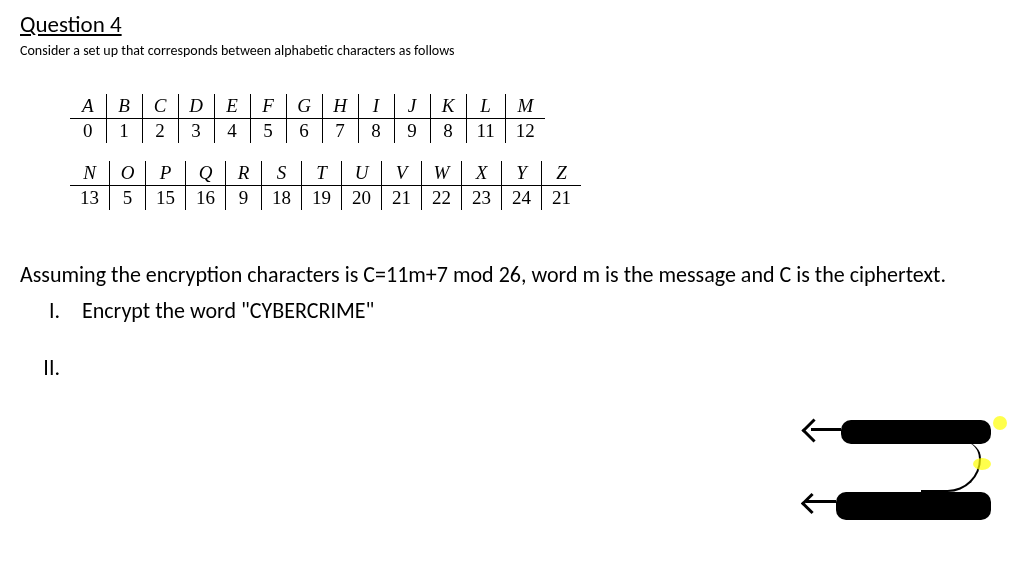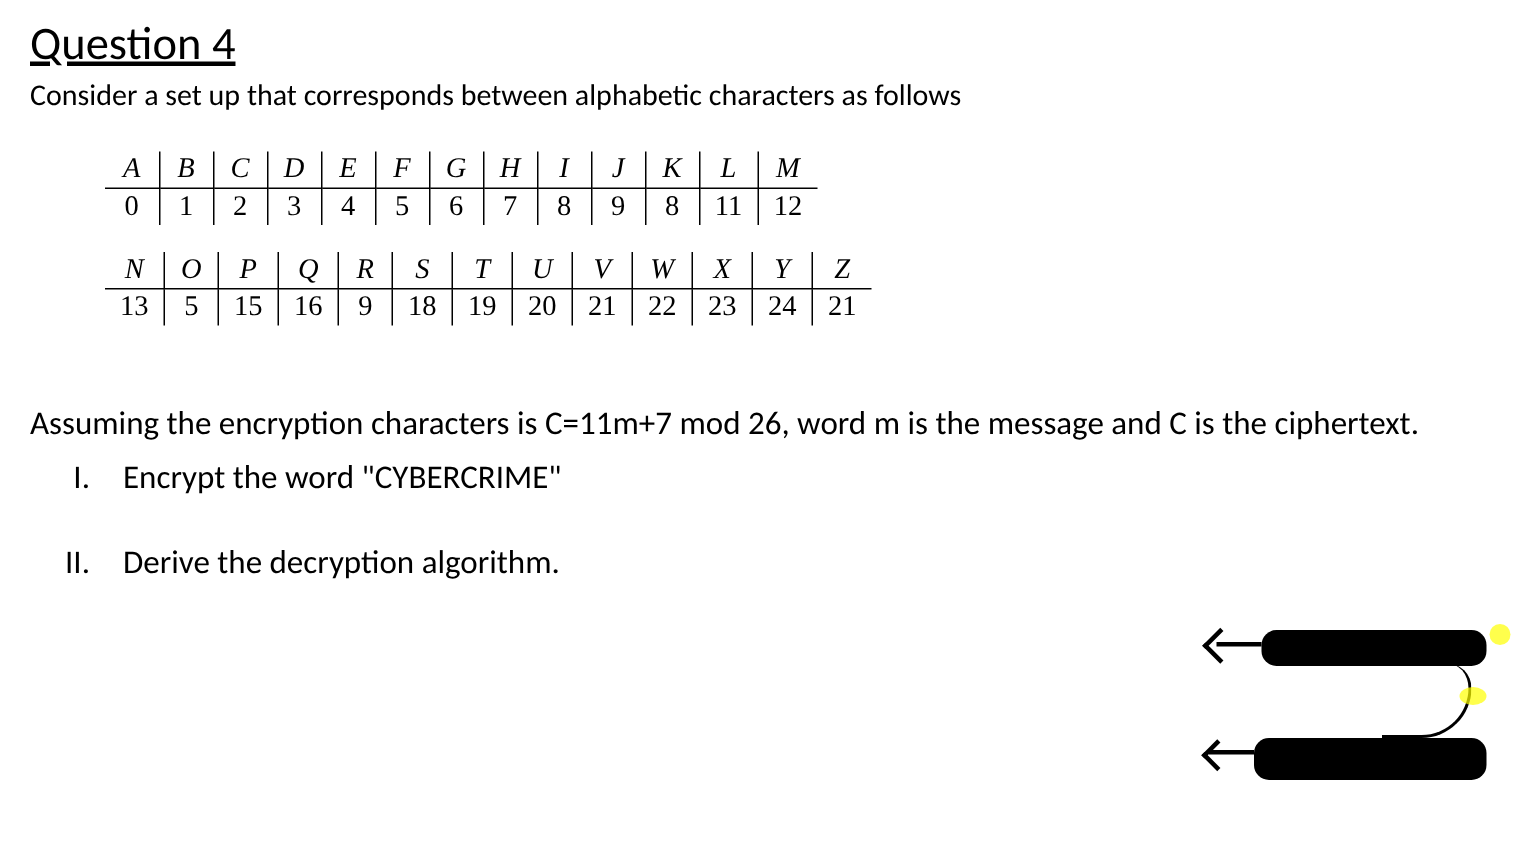--- a/index.html
+++ b/index.html
@@ -12,26 +12,26 @@
       font-size: 22px;
       color: #000;
       background: #fff;
       padding: 10px 20px;
       width: 1021px;
       height: 573px;
       position: relative;
     }
     .question-title {
       text-decoration: underline;
-      font-size: 31px;
+      font-size: 23px;
       margin-bottom: 4px;
     }
     .intro {
-      margin-bottom: 25px;
-      font-size: 20px;
+      margin-bottom: 35px;
+      font-size: 14px;
     }
     .tables-wrap {
       margin-left: 50px;
       margin-bottom: 50px;
     }
     table {
       border-collapse: collapse;
       margin-bottom: 18px;
       font-family: 'Cambria Math', 'Times New Roman', serif;
       font-size: 19px;
@@ -236,21 +236,20 @@
 
 <div class="list body-text">
   <div class="list-item">
     <span class="numeral">I.</span>
     <span>
       <span>Encrypt the word "</span><span class="bold">CYBERCRIME</span><span>"</span>
     </span>
   </div>
   <div class="list-item">
     <span class="numeral bold">II.</span>
-    <span>Derive the decryption algorithm.</span>
   </div>
 </div>
 
 <div class="scribble-area">
   <div class="highlight-dot hd1"></div>
   <div class="scribble1"></div>
   <div class="connector"></div>
   <div class="highlight-dot hd2"></div>
   <div class="scribble2"></div>
 </div>

